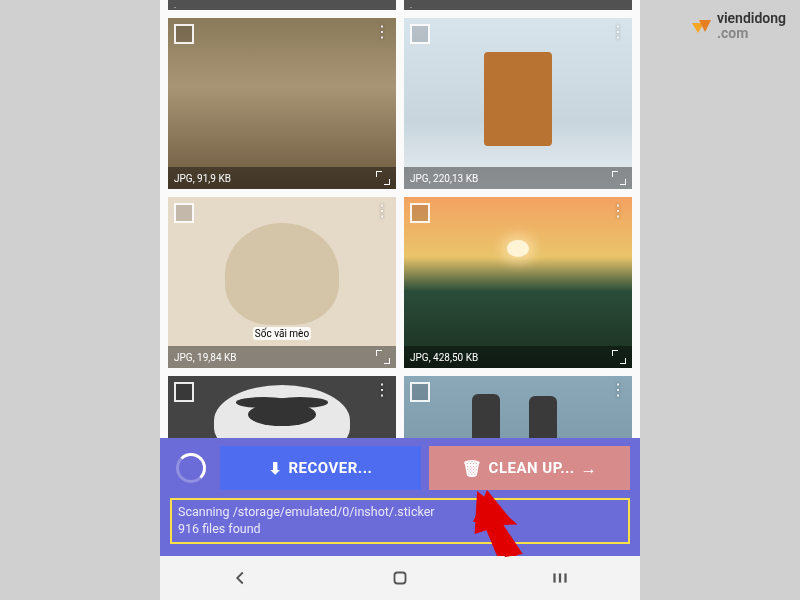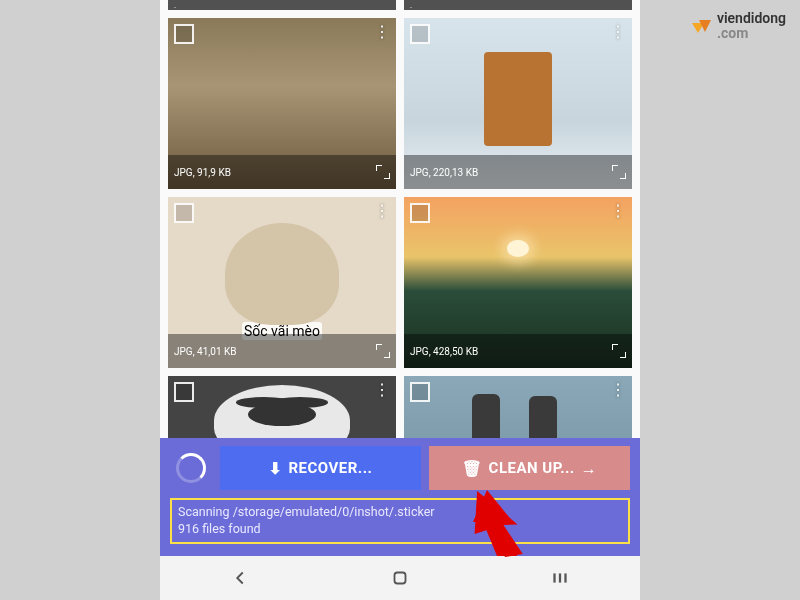--- a/index.html
+++ b/index.html
@@ -84,21 +84,21 @@
     color: #fff;
     font-size: 16px;
     line-height: 1;
     text-shadow: 0 0 3px rgba(0,0,0,0.6);
   }
   .thumb .info-bar {
     position: absolute;
     bottom: 0;
     left: 0;
     right: 0;
-    height: 34px;
+    height: 22px;
     background: rgba(0,0,0,0.4);
     display: flex;
     align-items: center;
     justify-content: space-between;
     padding: 0 6px;
     font-size: 10px;
     color: #fff;
   }
   .expand {
     width: 14px;
@@ -114,21 +114,21 @@
   }
   .expand::before { top: 0; left: 0; border-right: none; border-bottom: none; }
   .expand::after { bottom: 0; right: 0; border-left: none; border-top: none; }
 
   
   .ph-quokka { background: linear-gradient(#8a7a5a 0%, #a89575 40%, #6d5a3f 100%); }
   .ph-tiger { background: linear-gradient(#d8e4eb 0%, #c8d5dd 60%, #e8eef2 100%); position: relative; }
   .ph-tiger::after { content:''; position:absolute; left:35%; top:20%; width:30%; height:55%; background:#b87333; border-radius:4px; }
   .ph-cat { background: #e5d9c8; position: relative; }
   .ph-cat::after { content:''; position:absolute; left:25%; top:15%; width:50%; height:60%; background:#d4c5a9; border-radius:50% 50% 40% 40%; }
-  .ph-cat .caption { position:absolute; bottom:28px; left:50%; transform:translateX(-50%); background:rgba(255,255,255,0.85); padding:1px 2px; font-size:14px; border-radius:3px; white-space:nowrap; }
+  .ph-cat .caption { position:absolute; bottom:28px; left:50%; transform:translateX(-50%); background:rgba(255,255,255,0.85); padding:1px 2px; font-size:10px; border-radius:3px; white-space:nowrap; }
   .ph-sunset { background: linear-gradient(#f4a261 0%, #e9c46a 35%, #2a4d3a 55%, #1a2e1f 100%); position: relative; }
   .ph-sunset::after { content:''; position:absolute; left:45%; top:25%; width:10%; height:10%; background:#fff5d6; border-radius:50%; box-shadow:0 0 12px 6px rgba(255,230,180,0.6); }
   .ph-husky { background: #444; position: relative; }
   .ph-husky::before { content:''; position:absolute; left:20%; top:10%; width:60%; height:80%; background:#e8e8e8; border-radius:50% 50% 40% 40%; }
   .ph-husky::after { content:''; position:absolute; left:35%; top:30%; width:30%; height:25%; background:#333; border-radius:50%; box-shadow: -18px -12px 0 -6px #333, 18px -12px 0 -6px #333; }
   .ph-legs { background: linear-gradient(#8aa8b8 0%, #7a98a8 100%); position: relative; }
   .ph-legs::before { content:''; position:absolute; left:30%; top:20%; width:12%; height:70%; background:#3a3a3a; border-radius:6px; }
   .ph-legs::after { content:''; position:absolute; left:55%; top:22%; width:12%; height:68%; background:#3a3a3a; border-radius:6px; }
 
   .bottom-panel {
@@ -278,21 +278,21 @@
           <span>JPG, 220,13 KB</span>
           <span class="expand"></span>
         </div>
       </div>
 
       <div class="thumb ph-cat">
         <div class="check"></div>
         <div class="more">⋮</div>
         <div class="caption">Sốc vãi mèo</div>
         <div class="info-bar">
-          <span>JPG, 41,01 KB</span>
+          <span>JPG, 19,84 KB</span>
           <span class="expand"></span>
         </div>
       </div>
 
       <div class="thumb ph-sunset">
         <div class="check"></div>
         <div class="more">⋮</div>
         <div class="info-bar">
           <span>JPG, 428,50 KB</span>
           <span class="expand"></span>

